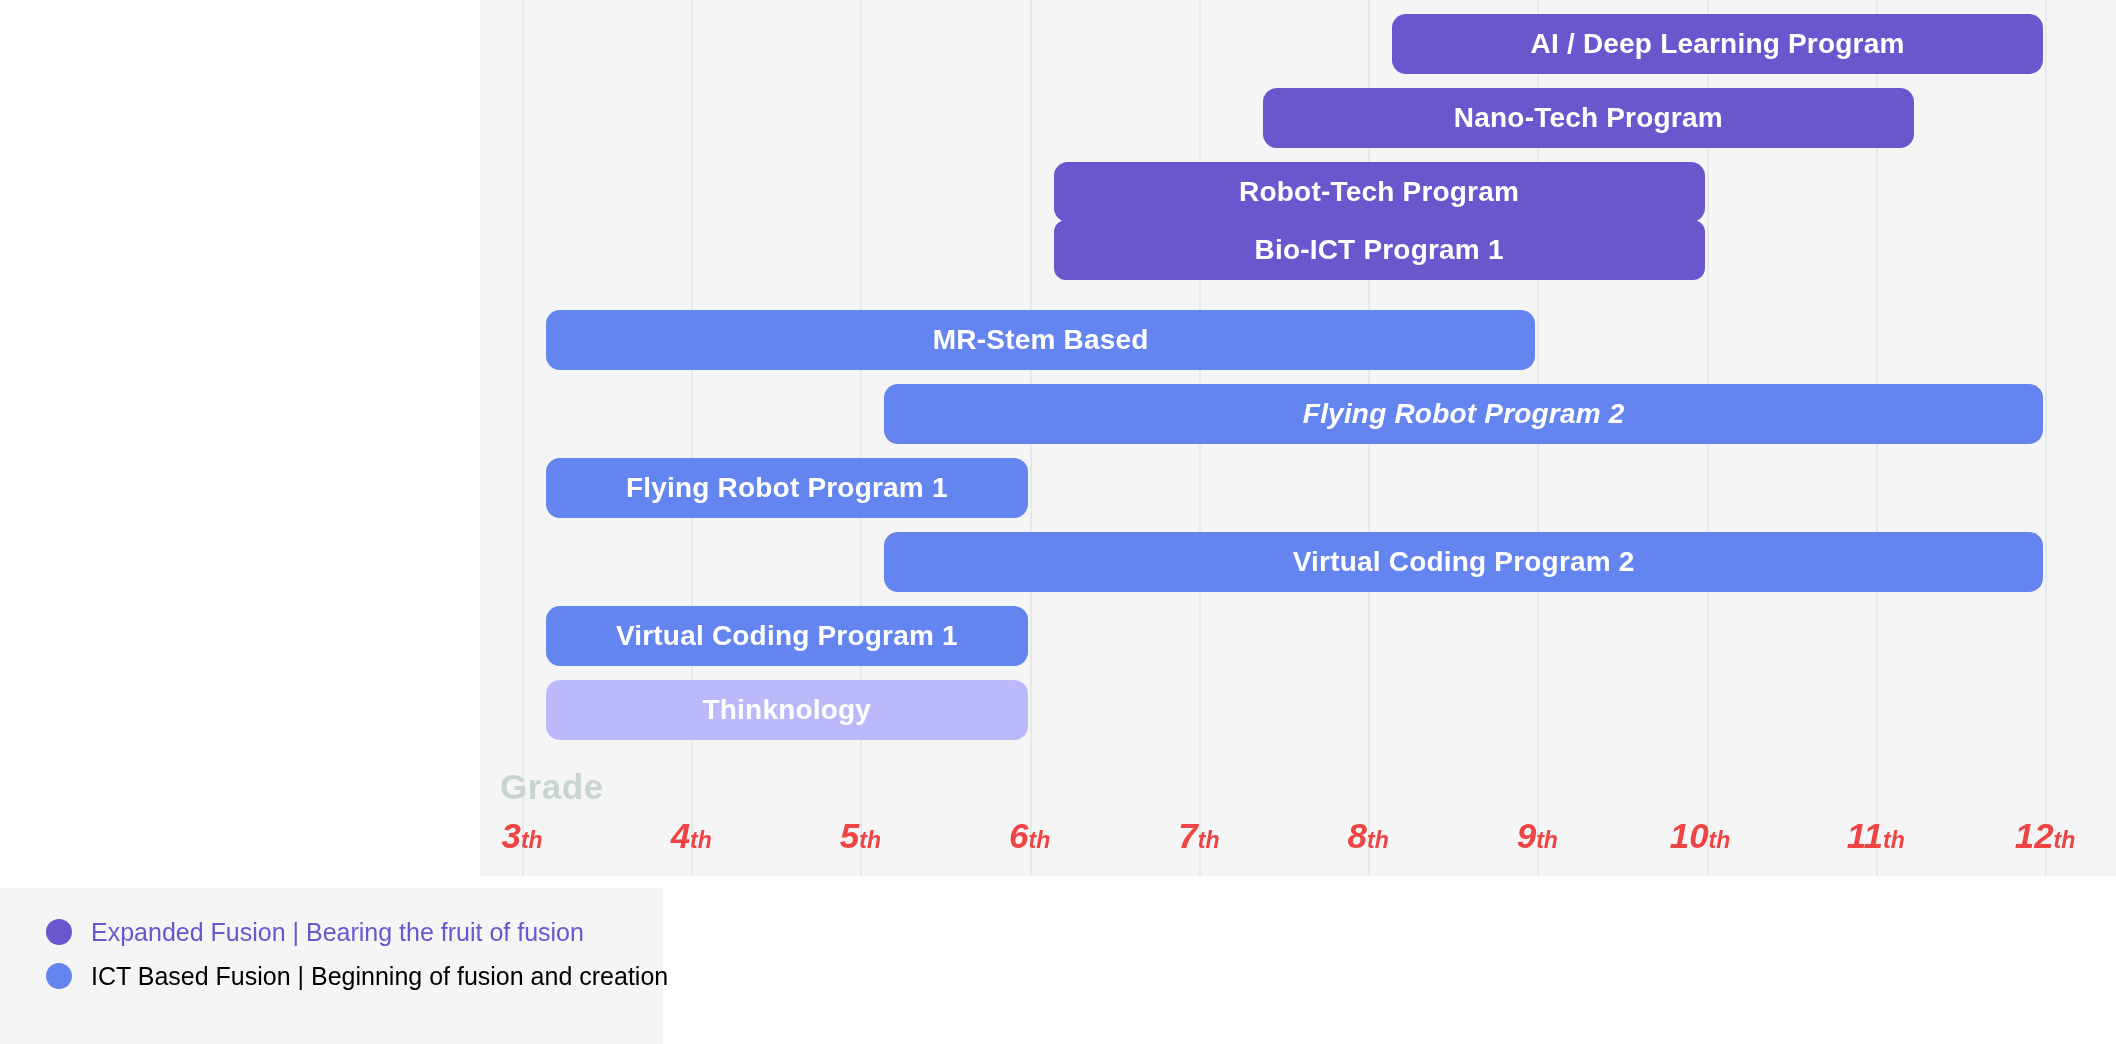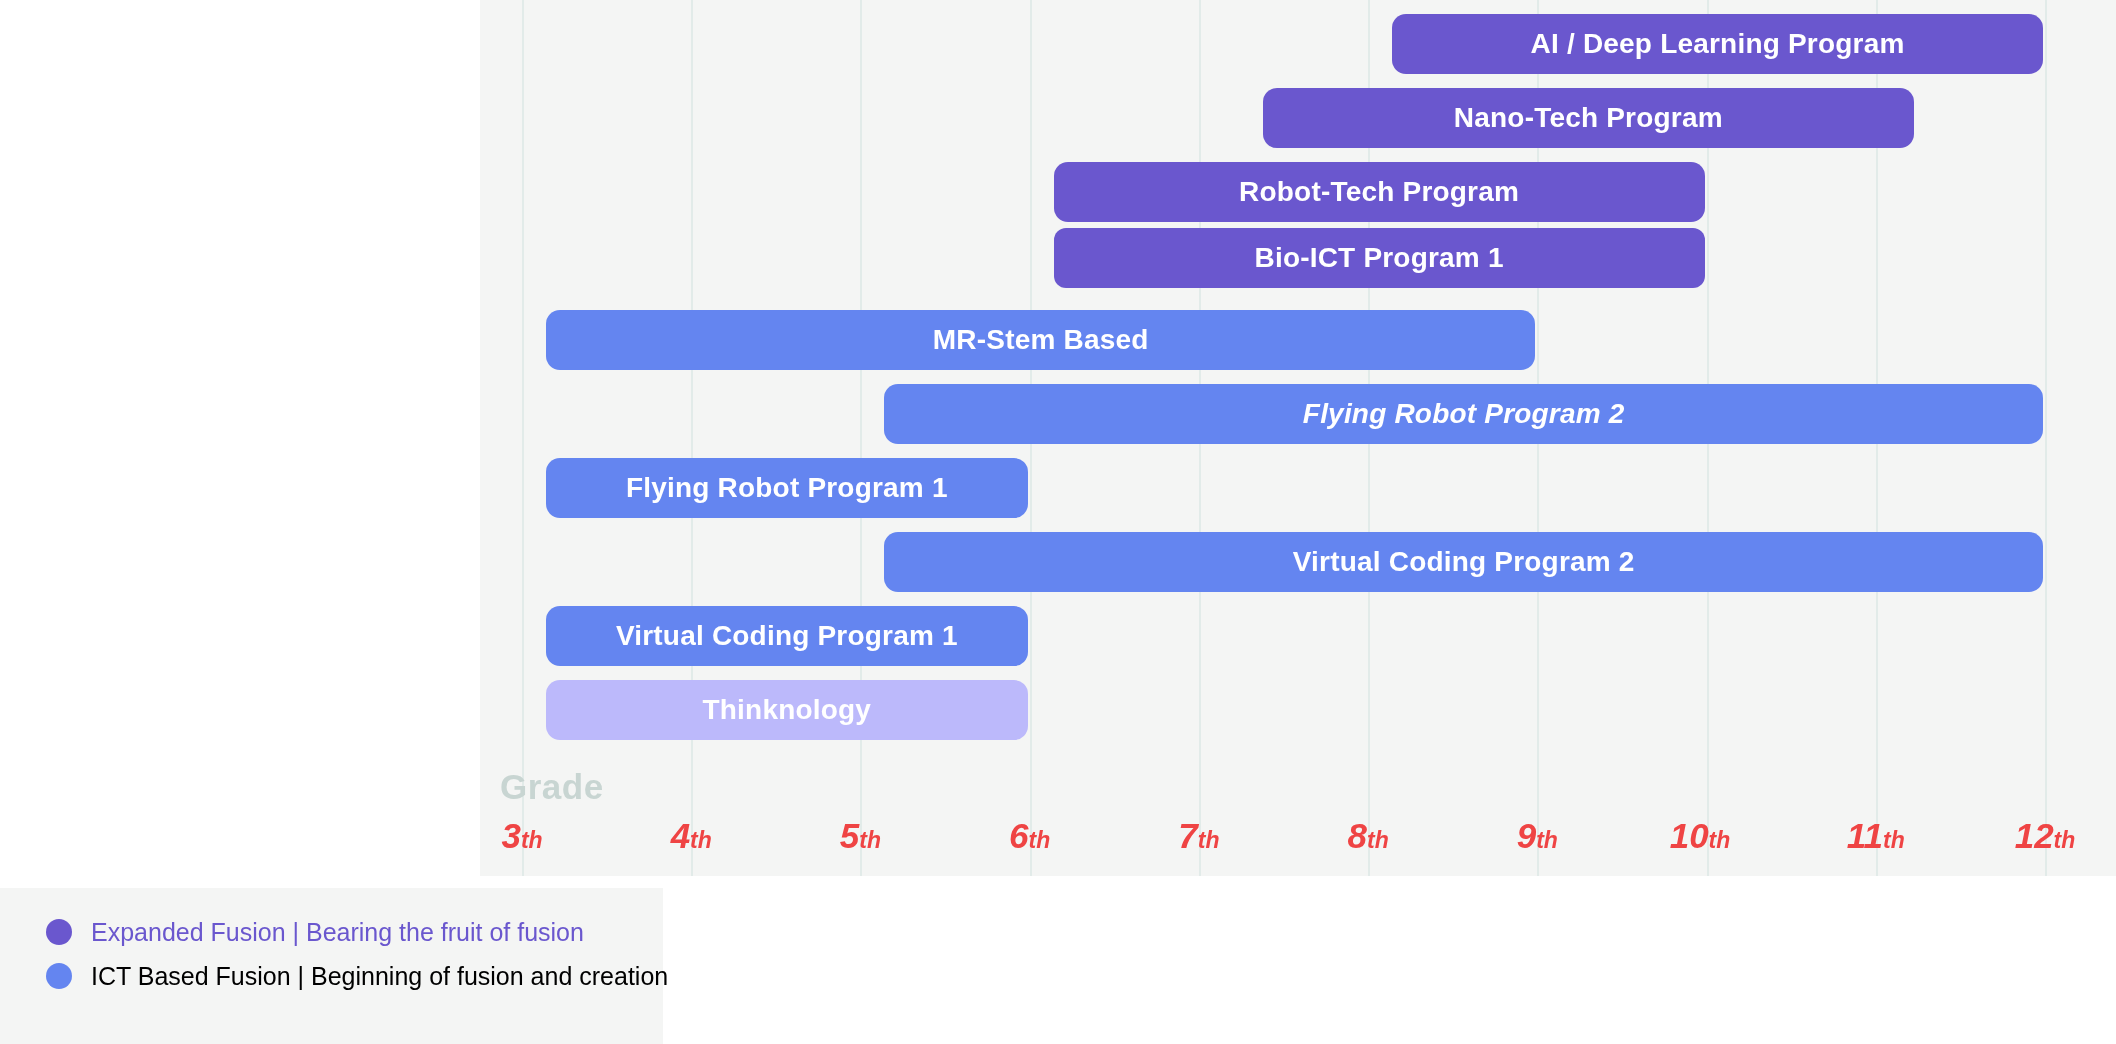--- a/index.html
+++ b/index.html
@@ -147,21 +147,21 @@
     <div id="bars">
         <div class="bar lvl-expanded" style="left: 912.111px; width: 650.889px; top: 14px;">
           <span>AI / Deep Learning Program</span>
         </div>
         <div class="bar lvl-expanded" style="left: 742.889px; width: 650.889px; top: 88px; margin-left: 40px;">
           <span>Nano-Tech Program</span>
         </div>
         <div class="bar lvl-expanded" style="left: 573.667px; width: 650.889px; top: 162px;">
           <span>Robot-Tech Program</span>
         </div>
-        <div class="bar lvl-expanded" style="left: 573.667px; width: 650.889px; top: 228px; border-radius: 12px;">
+        <div class="bar lvl-expanded" style="left: 573.667px; width: 650.889px; top: 220px; border-radius: 12px;">
           <span>Bio-ICT Program 1</span>
         </div>
         <div class="bar lvl-ict" style="left: 66px; width: 989.333px; top: 310px;">
           <span>MR-Stem Based</span>
         </div>
         <div class="bar lvl-ict" style="left: 404.444px; width: 1158.56px; top: 384px; font-style: italic;">
           <span>Flying Robot Program 2</span>
         </div>
         <div class="bar lvl-ict" style="left: 66px; width: 481.667px; top: 458px;">
           <span>Flying Robot Program 1</span>

